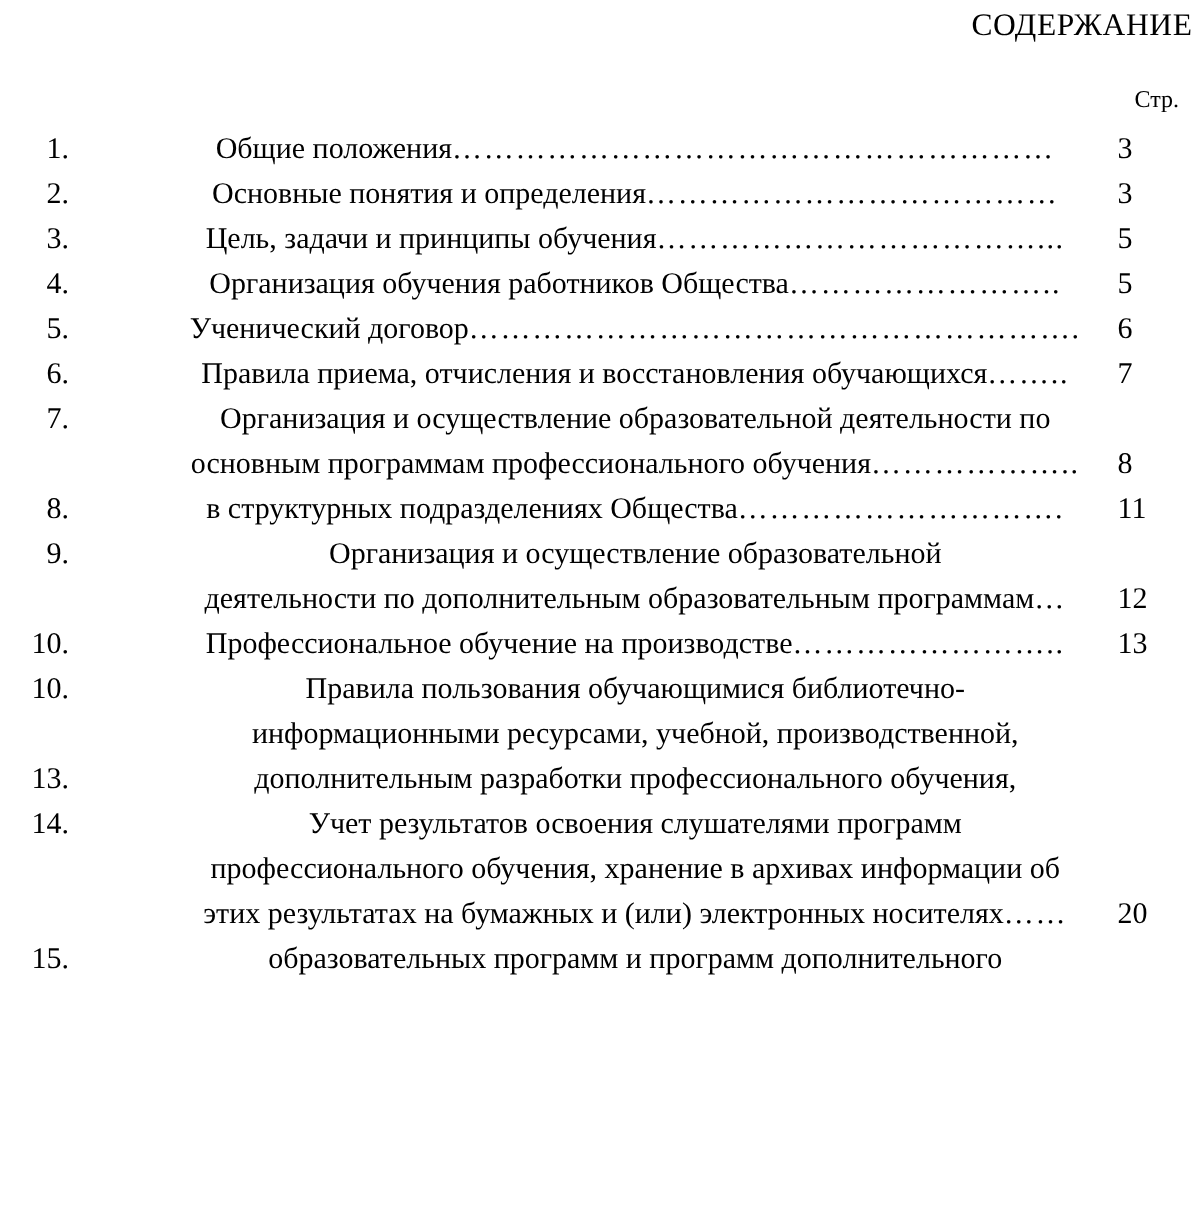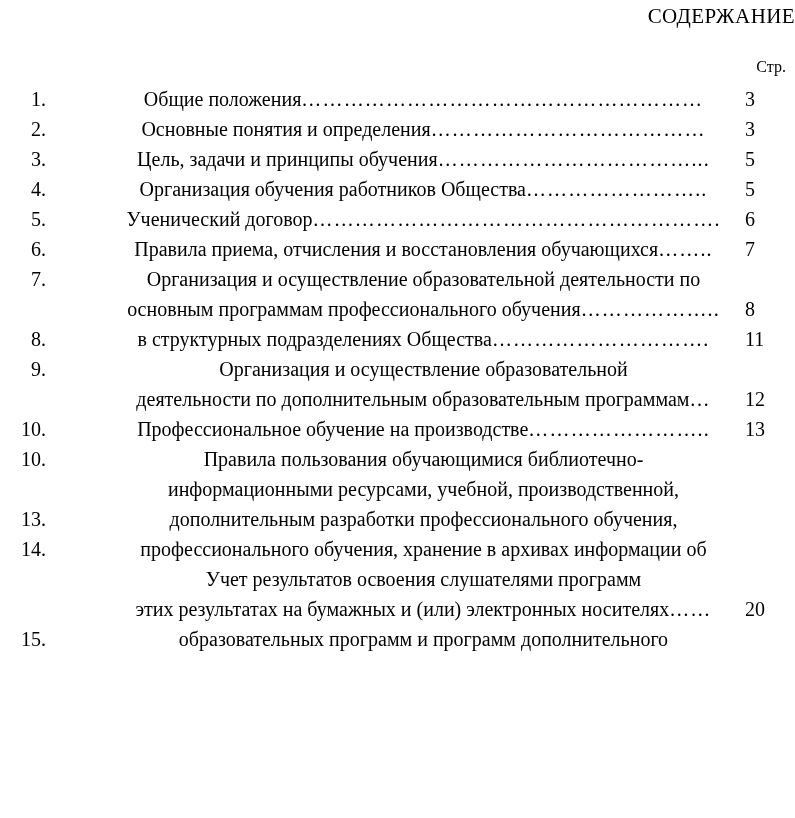--- a/index.html
+++ b/index.html
@@ -243,24 +243,24 @@
         <div class="item-body">
           <div class="tline">
             <span class="tline-inner"><span class="ltext">дополнительным разработки профессионального обучения,</span></span>
           </div>
         </div>
       </div>
       <div class="toc-item">
         <div class="item-num">14.</div>
         <div class="item-body">
           <div class="tline">
+            <span class="tline-inner"><span class="ltext">Учет результатов освоения слушателями программ</span></span>
+          </div>
+          <div class="tline">
             <span class="tline-inner"><span class="ltext">профессионального обучения, хранение в архивах информации об</span></span>
-          </div>
-          <div class="tline">
-            <span class="tline-inner"><span class="ltext">Учет результатов освоения слушателями программ</span></span>
           </div>
           <div class="tline">
             <span class="tline-inner"><span class="ltext">этих результатах на бумажных и (или) электронных носителях</span><span class="leader">……</span></span>
             <span class="pnum">20</span>
           </div>
         </div>
       </div>
       <div class="toc-item">
         <div class="item-num">15.</div>
         <div class="item-body">

